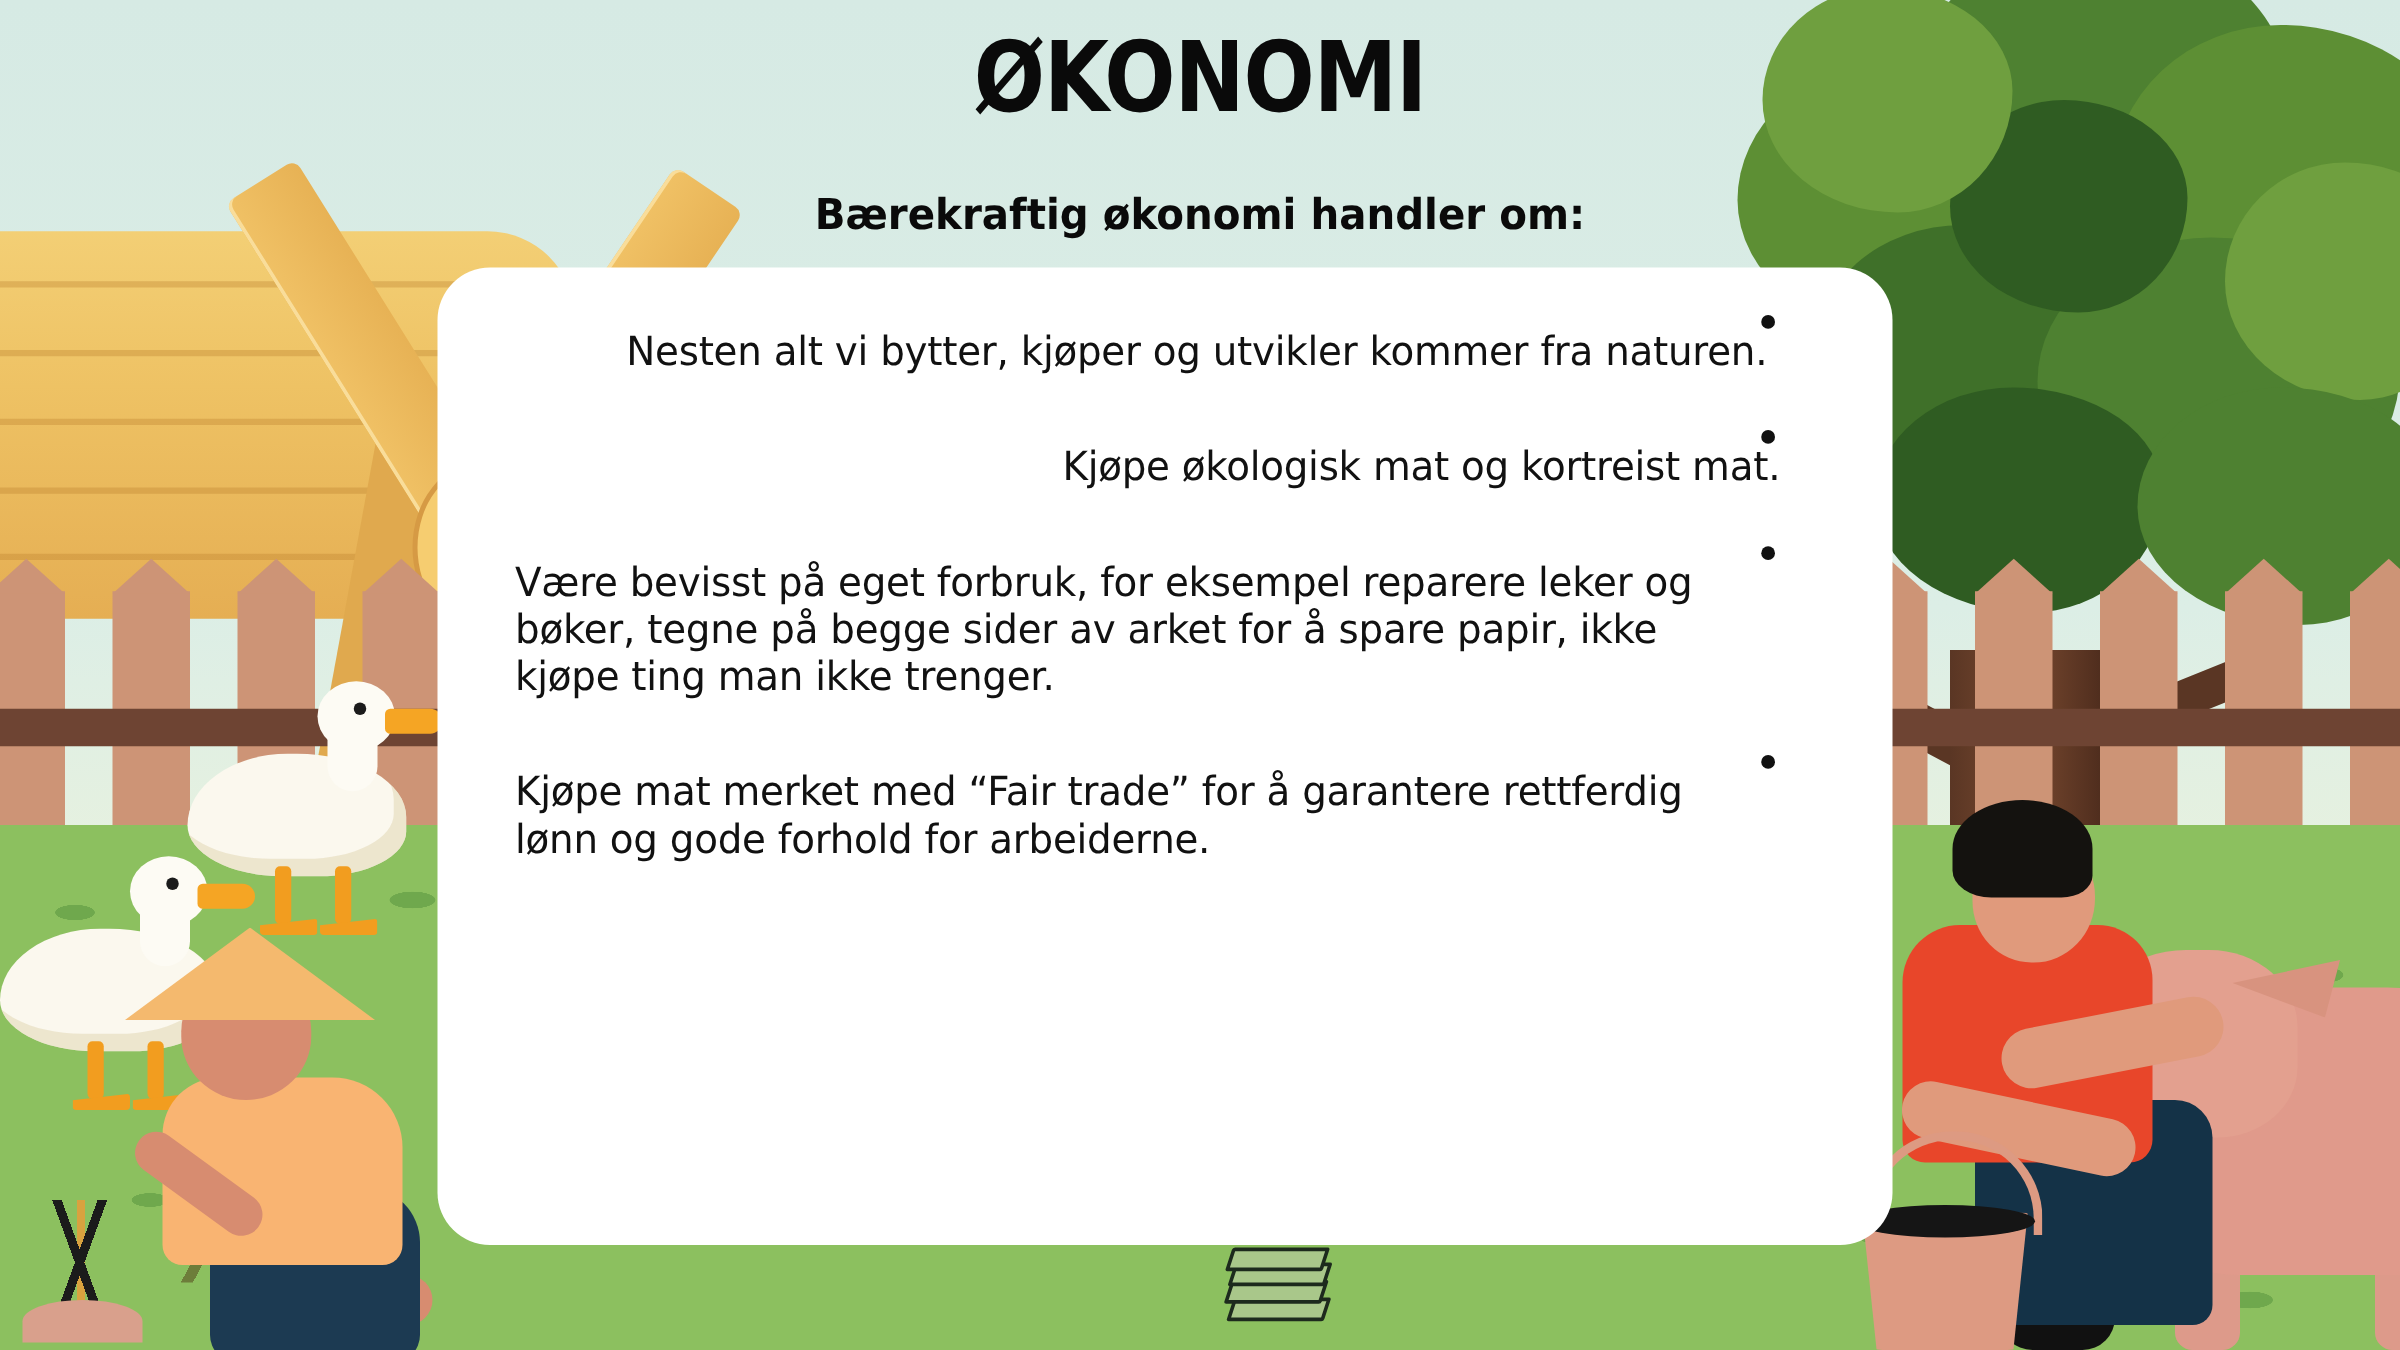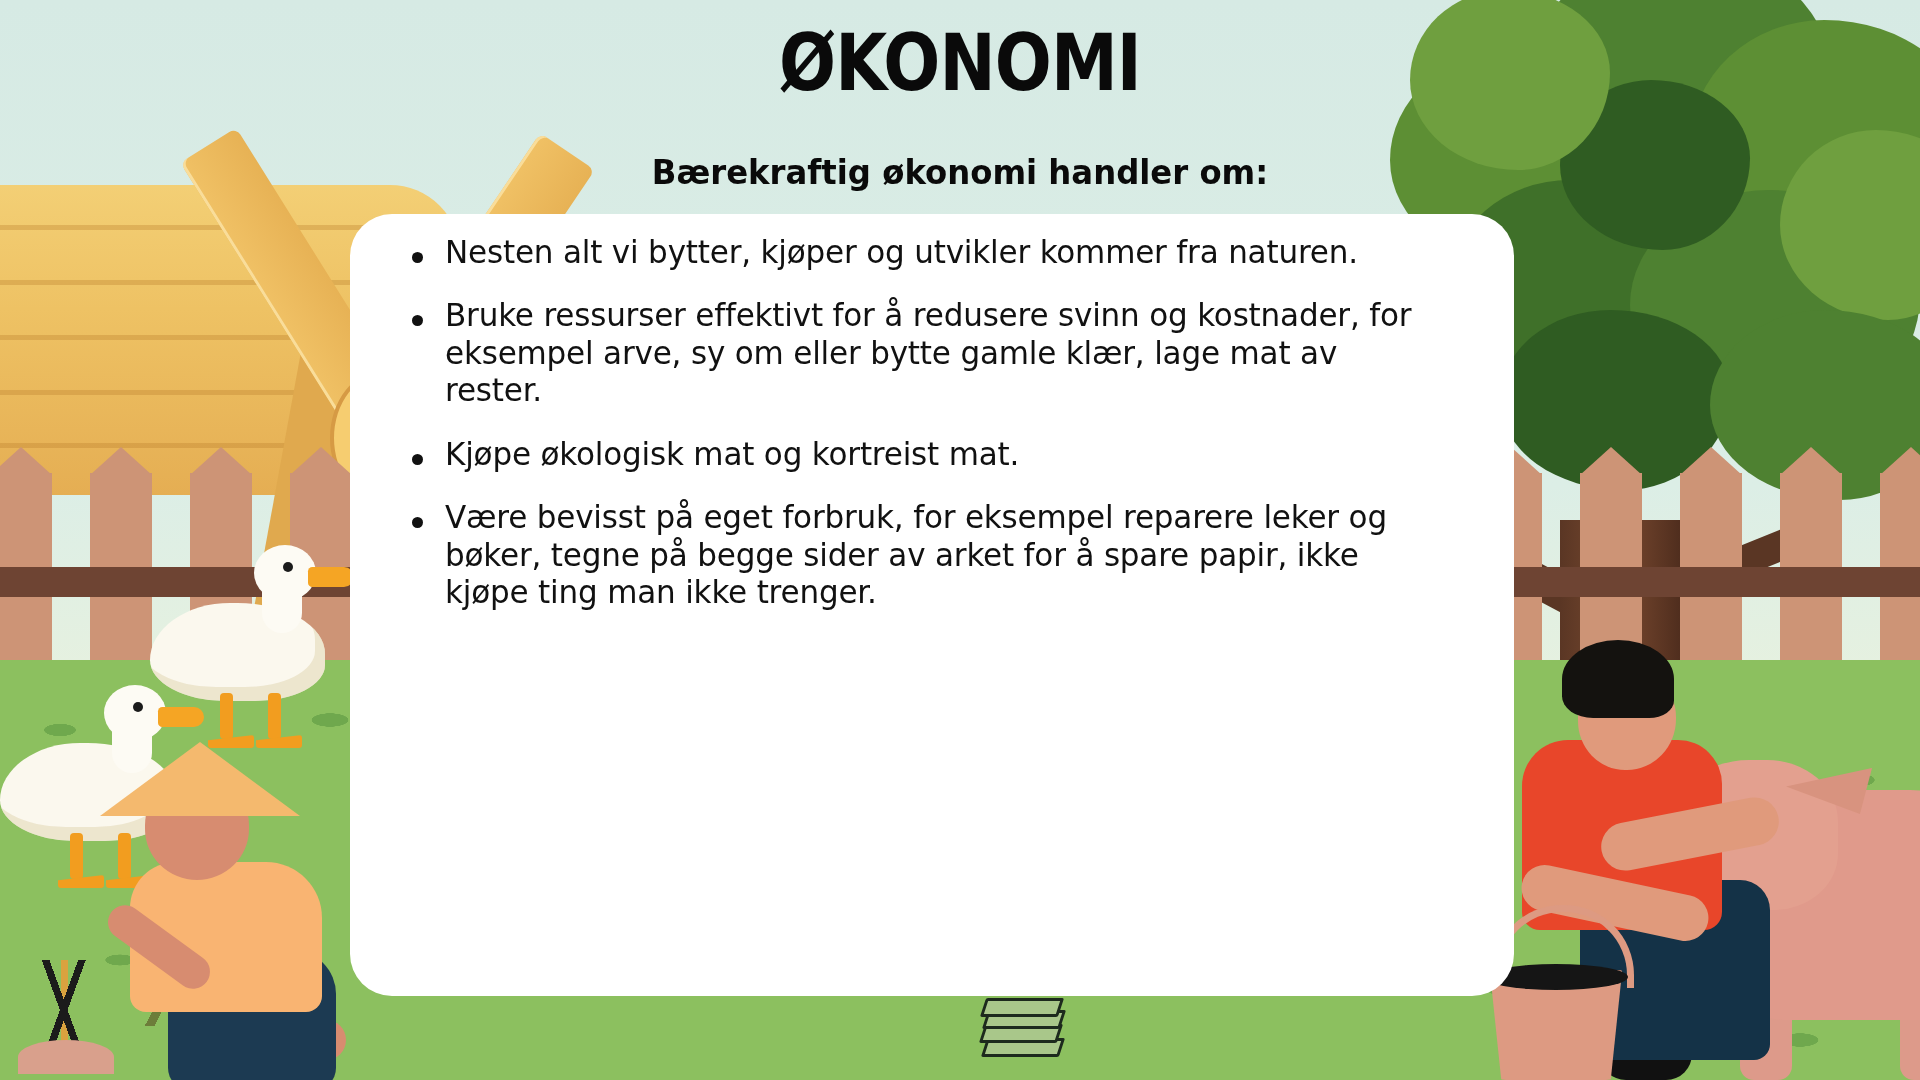--- a/index.html
+++ b/index.html
@@ -324,22 +324,23 @@
     background: #ffffff;
     border-radius: 42px;
   }
   #bullets {
     position: absolute;
     left: 62px; top: 20px;
     width: 1030px;
   }
   .bullet-row {
     display: flex;
-    align-items: flex-start;
+    align-items: flex-end;
     margin-bottom: 26px;
+    flex-direction: column;
   }
   .bullet-dot {
     flex: 0 0 auto;
     width: 11px; height: 11px;
     background: #111;
     border-radius: 50%;
     margin: 18px 22px 0 0;
   }
   .bullet-text {
     font-family: "DejaVu Sans", sans-serif;
@@ -486,35 +487,35 @@
 
   <div id="card">
     <div id="bullets">
 
       <div class="bullet-row">
         <span class="bullet-dot"></span>
         <span class="bullet-text">Nesten alt vi bytter, kjøper og utvikler kommer fra naturen.</span>
       </div>
 
 
-      <div class="bullet-row">
-        <span class="bullet-dot"></span>
-        <span class="bullet-text">Bruke ressurser effektivt for å redusere svinn og kostnader, for eksempel arve, sy om eller bytte gamle klær, lage mat av rester.</span>
-      </div>
 
       <div class="bullet-row">
         <span class="bullet-dot"></span>
         <span class="bullet-text">Kjøpe økologisk mat og kortreist mat.</span>
       </div>
 
       <div class="bullet-row">
         <span class="bullet-dot"></span>
         <span class="bullet-text">Være bevisst på eget forbruk, for eksempel reparere leker og bøker, tegne på begge sider av arket for å spare papir, ikke kjøpe ting man ikke trenger.</span>
       </div>
 
+      <div class="bullet-row">
+        <span class="bullet-dot"></span>
+        <span class="bullet-text">Kjøpe mat merket med “Fair trade” for å garantere rettferdig lønn og gode forhold for arbeiderne.</span>
+      </div>
 
     </div>
   </div>
 
   <div id="footer">
     <span id="books-icon">
       <span class="book-layer" style="left:4px; top:38px;"></span>
       <span class="book-layer" style="left:2px; top:24px;"></span>
       <span class="book-layer" style="left:5px; top:10px;"></span>
       <span class="book-layer" style="left:3px; top:-2px;"></span>

